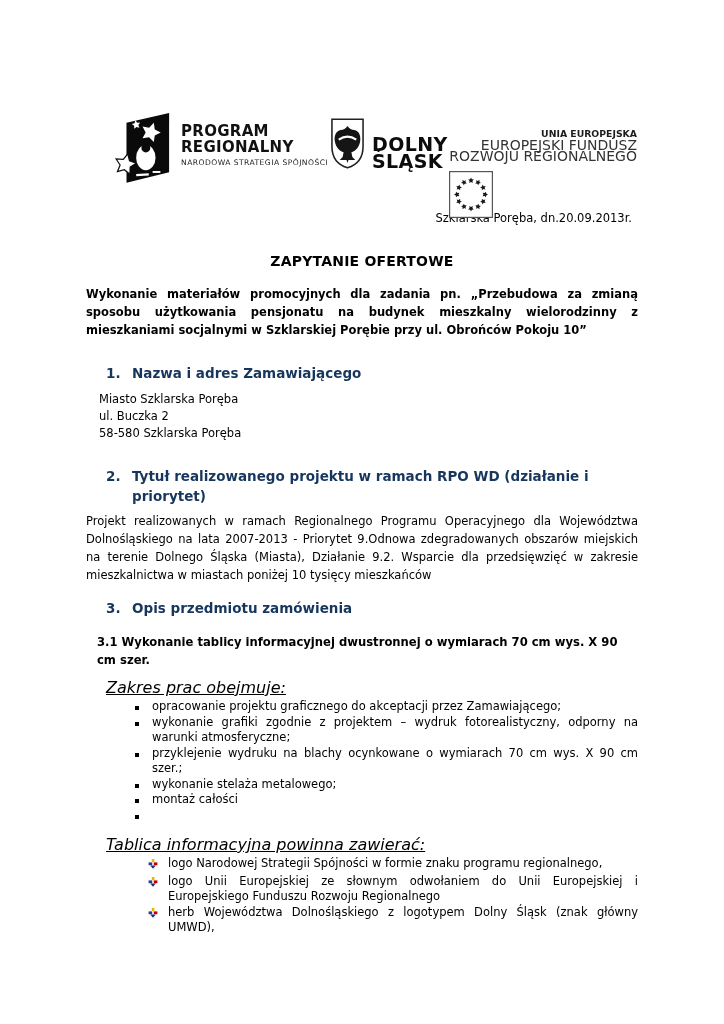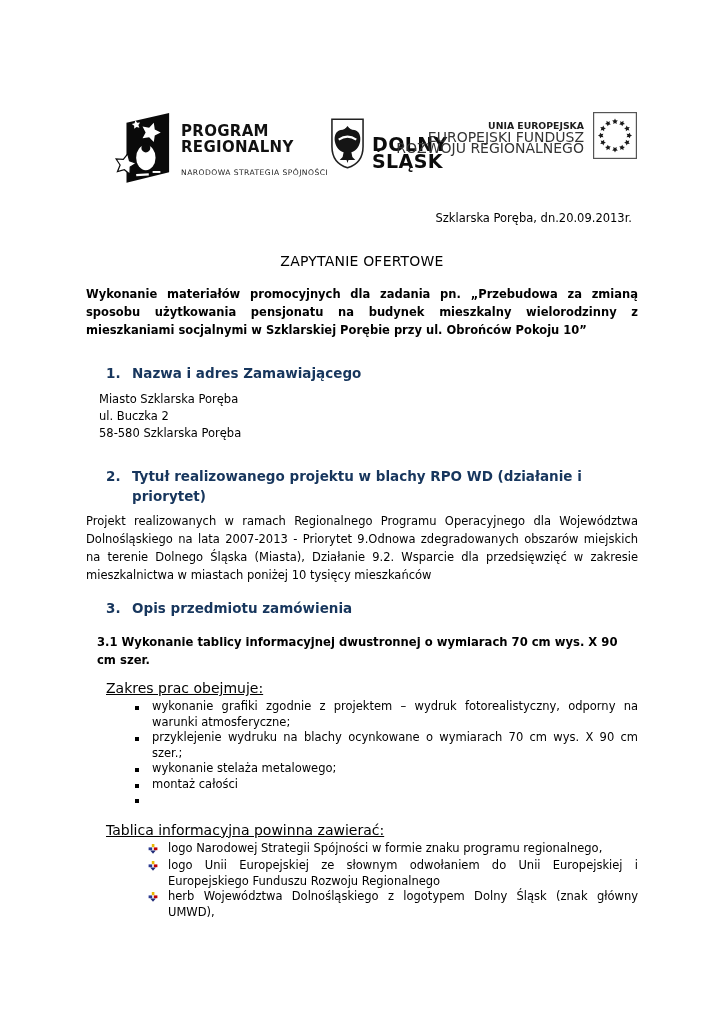--- a/index.html
+++ b/index.html
@@ -8,42 +8,42 @@
     font-family:"DejaVu Sans","Liberation Sans",sans-serif;
     color:var(--body_text,#000);overflow:hidden;position:relative;
   }
   .content{position:absolute;left:86px;right:86px;top:0;}
 
   
   .logos{position:relative;height:76px;margin-top:108px;}
   .logo-nss{position:absolute;left:24px;top:0;display:flex;gap:9px;align-items:flex-start;}
   .nss-text{margin-top:15px;}
   .nss-title{font-weight:bold;font-size:15px;line-height:16px;letter-spacing:.3px;color:#111;}
-  .nss-sub{font-size:7.6px;letter-spacing:.45px;margin-top:13px;color:#222;white-space:nowrap;text-align:right;}
+  .nss-sub{font-size:7.6px;letter-spacing:.45px;margin-top:3px;color:#222;white-space:nowrap;text-align:right;}
   .logo-ds{position:absolute;left:244px;top:9px;display:flex;gap:7px;align-items:flex-end;}
   .ds-text{font-weight:800;font-size:19px;line-height:17px;letter-spacing:.4px;color:#0c0c0c;}
-  .logo-eu{position:absolute;right:1px;top:4px;display:flex;gap:9px;align-items:flex-start;}
+  .logo-eu{position:absolute;right:1px;top:12px;display:flex;gap:9px;align-items:flex-start;flex-direction:column;}
   .eu-text{text-align:right;margin-top:8px;color:#1c1c1c;}
   .eu-l1{font-weight:bold;font-size:9.3px;line-height:12px;}
   .eu-l2,.eu-l3{font-size:14px;line-height:11px;color:#333;}
 
   
   .date{margin-top:27px;text-align:right;font-size:11.5px;padding-right:6px;}
-  .doc-title{margin-top:28px;text-align:center;font-size:14px;font-weight:normal;letter-spacing:.2px;}
+  .doc-title{margin-top:28px;text-align:center;font-size:14px;font-weight:bold;letter-spacing:.2px;}
   .intro{margin-top:16px;font-size:11.5px;font-weight:bold;line-height:18px;text-align:justify;}
 
   .sec-heading{display:flex;padding-left:20px;margin-top:24px;
     color:var(--heading_blue,#17365D);font-weight:bold;font-size:13.5px;line-height:20px;}
   .sec-heading .num{width:26px;flex:0 0 26px;}
   .address{margin-top:8px;padding-left:13px;font-size:11.5px;line-height:17px;}
   .para{margin-top:10px;font-size:11.5px;line-height:18px;text-align:justify;}
   .para.tight{margin-top:6px;}
 
   .item31{margin-top:15px;padding-left:11px;font-size:11.6px;font-weight:bold;line-height:18px;}
-  .ul-label{margin-top:11px;padding-left:20px;font-size:14px;text-decoration:underline;line-height:16px;}
+  .ul-label{margin-top:11px;padding-left:20px;font-size:16px;text-decoration:underline;line-height:16px;font-style:italic;}
 
   ul.blist{list-style:none;margin:3px 0 0 0;padding:0;}
   ul.blist li{display:flex;font-size:11.5px;line-height:15.5px;text-align:justify;}
   ul.scope li{padding-left:49px;}
   ul.scope .marker{flex:0 0 17px;}
   .dot{display:inline-block;width:4px;height:4px;background:#000;margin-top:6px;}
   ul.board-intro{margin-top:12px;}
   ul.board-intro li{padding-left:4px;}
   ul.board-intro .marker{flex:0 0 23px;padding-left:2px;}
   ul.board li{padding-left:62px;}
@@ -128,34 +128,38 @@
       <span>Nazwa i adres Zamawiającego</span>
     </div>
     <div class="address">
       <div>Miasto Szklarska Poręba</div>
       <div>ul. Buczka 2</div>
       <div>58-580 Szklarska Poręba</div>
     </div>
 
     <div class="sec-heading">
       <span class="num">2.</span>
-      <span>Tytuł realizowanego projektu w blachy RPO WD (działanie i priorytet)</span>
+      <span>Tytuł realizowanego projektu w ramach RPO WD (działanie i priorytet)</span>
     </div>
     <div class="para tight">Projekt realizowanych  w ramach Regionalnego Programu Operacyjnego dla Województwa Dolnośląskiego na lata 2007-2013 - Priorytet 9.Odnowa zdegradowanych obszarów miejskich na terenie Dolnego Śląska (Miasta), Działanie 9.2. Wsparcie dla przedsięwzięć w zakresie mieszkalnictwa w miastach poniżej 10 tysięcy mieszkańców</div>
 
     <div class="sec-heading" style="margin-top:14px;">
       <span class="num">3.</span>
       <span>Opis przedmiotu zamówienia</span>
     </div>
 
     <div class="item31">3.1 Wykonanie  tablicy  informacyjnej  dwustronnej  o wymiarach  70 cm wys. X 90 cm szer.</div>
 
     <div class="ul-label">Zakres prac obejmuje:</div>
     <ul class="blist scope">
 
+        <li>
+          <span class="marker"><span class="dot"></span></span>
+          <span class="li-text">opracowanie  projektu graficznego  do akceptacji przez Zamawiającego;</span>
+        </li>
 
         <li>
           <span class="marker"><span class="dot"></span></span>
           <span class="li-text">wykonanie grafiki zgodnie z projektem – wydruk fotorealistyczny, odporny na warunki atmosferyczne;</span>
         </li>
 
         <li>
           <span class="marker"><span class="dot"></span></span>
           <span class="li-text">przyklejenie wydruku na blachy ocynkowane o wymiarach 70 cm wys. X 90 cm szer.;</span>
         </li>

